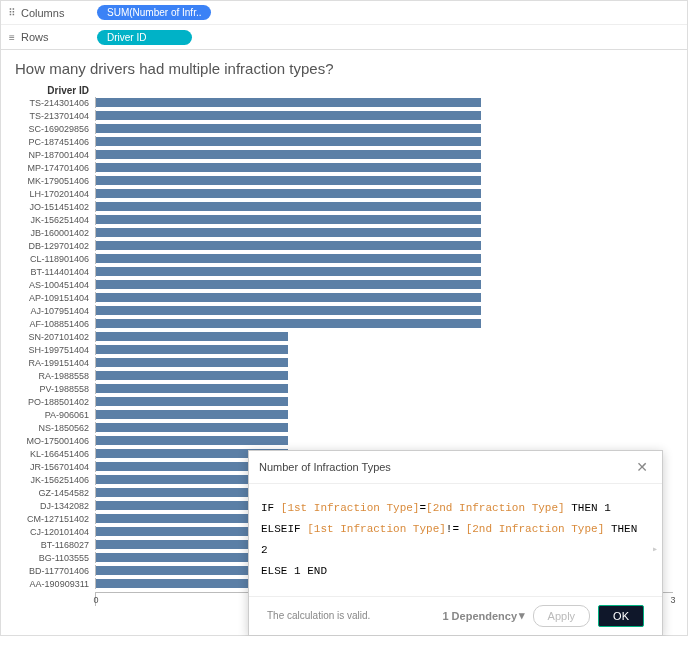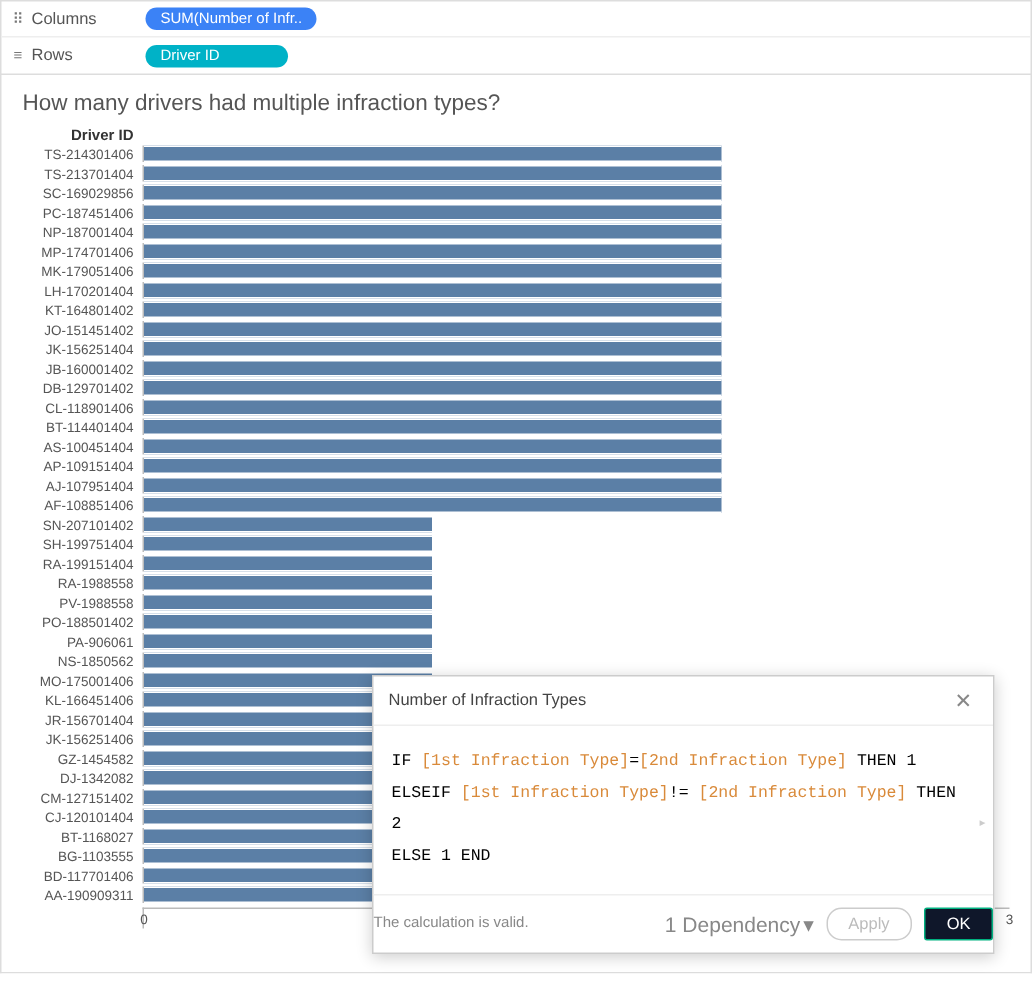--- a/index.html
+++ b/index.html
@@ -34,23 +34,23 @@
   .sort-icon { font-size: 9px; color: #777;}
 
   .calc-dialog { position: absolute; left: 247px; top: 400px; width: 415px; background: #fff; border: 1px solid #ccc; box-shadow: 0 2px 10px rgba(0,0,0,0.2); }
   .calc-header { display: flex; justify-content: space-between; align-items: center; padding: 8px 10px; border-bottom: 1px solid #eee; }
   .calc-title { font-size: 11px; color: #444; }
   .calc-close { font-size: 14px; color: #888; cursor: pointer; padding: 0 4px; }
   .calc-body { padding: 14px 12px; font-family: "Courier New", monospace; font-size: 11px; line-height: 1.9; min-height: 110px; position:relative;}
   .kw-black { color: #000; }
   .kw-orange { color: #d98a3a; }
   .calc-caret { position:absolute; right:4px; top:50%; color:#ccc; font-size:10px;}
-  .calc-footer { display: flex; align-items: center; padding: 8px 0; border-top: 1px solid #eee; gap: 8px; }
+  .calc-footer { display: flex; align-items: center; padding: 8px 18px; border-top: 1px solid #eee; gap: 8px; }
   .calc-status { flex: 1; font-size: 10px; color: #888; }
-  .calc-dep { font-size: 14px; color: #888; display:flex; align-items:center; gap:2px;}
+  .calc-dep { font-size: 11px; color: #888; display:flex; align-items:center; gap:2px;font-weight:bold;}
   .btn { padding: 4px 14px; font-size: 11px; border: 1px solid #ccc; background: #fff; border-radius: 2px; }
   .btn-apply { color: #bbb; border-radius: 10px; }
   .btn-ok { background: #0f172a; color: #fff; border-color: #00b180; }
 </style>
 </head>
 <body>
 
 <div class="shelves">
   <div class="shelf-row">
     <div class="shelf-label">
@@ -112,26 +112,20 @@
         </div>
       </div>
       <div class="row-line">
         <div class="row-label">MK-179051406</div>
         <div class="row-bar-area">
           <div class="bar" style="width: 66.6667%;"></div>
         </div>
       </div>
       <div class="row-line">
         <div class="row-label">LH-170201404</div>
-        <div class="row-bar-area">
-          <div class="bar" style="width: 66.6667%;"></div>
-        </div>
-      </div>
-      <div class="row-line">
-        <div class="row-label">KT-164801402</div>
         <div class="row-bar-area">
           <div class="bar" style="width: 66.6667%;"></div>
         </div>
       </div>
       <div class="row-line">
         <div class="row-label">JO-151451402</div>
         <div class="row-bar-area">
           <div class="bar" style="width: 66.6667%;"></div>
         </div>
       </div>

